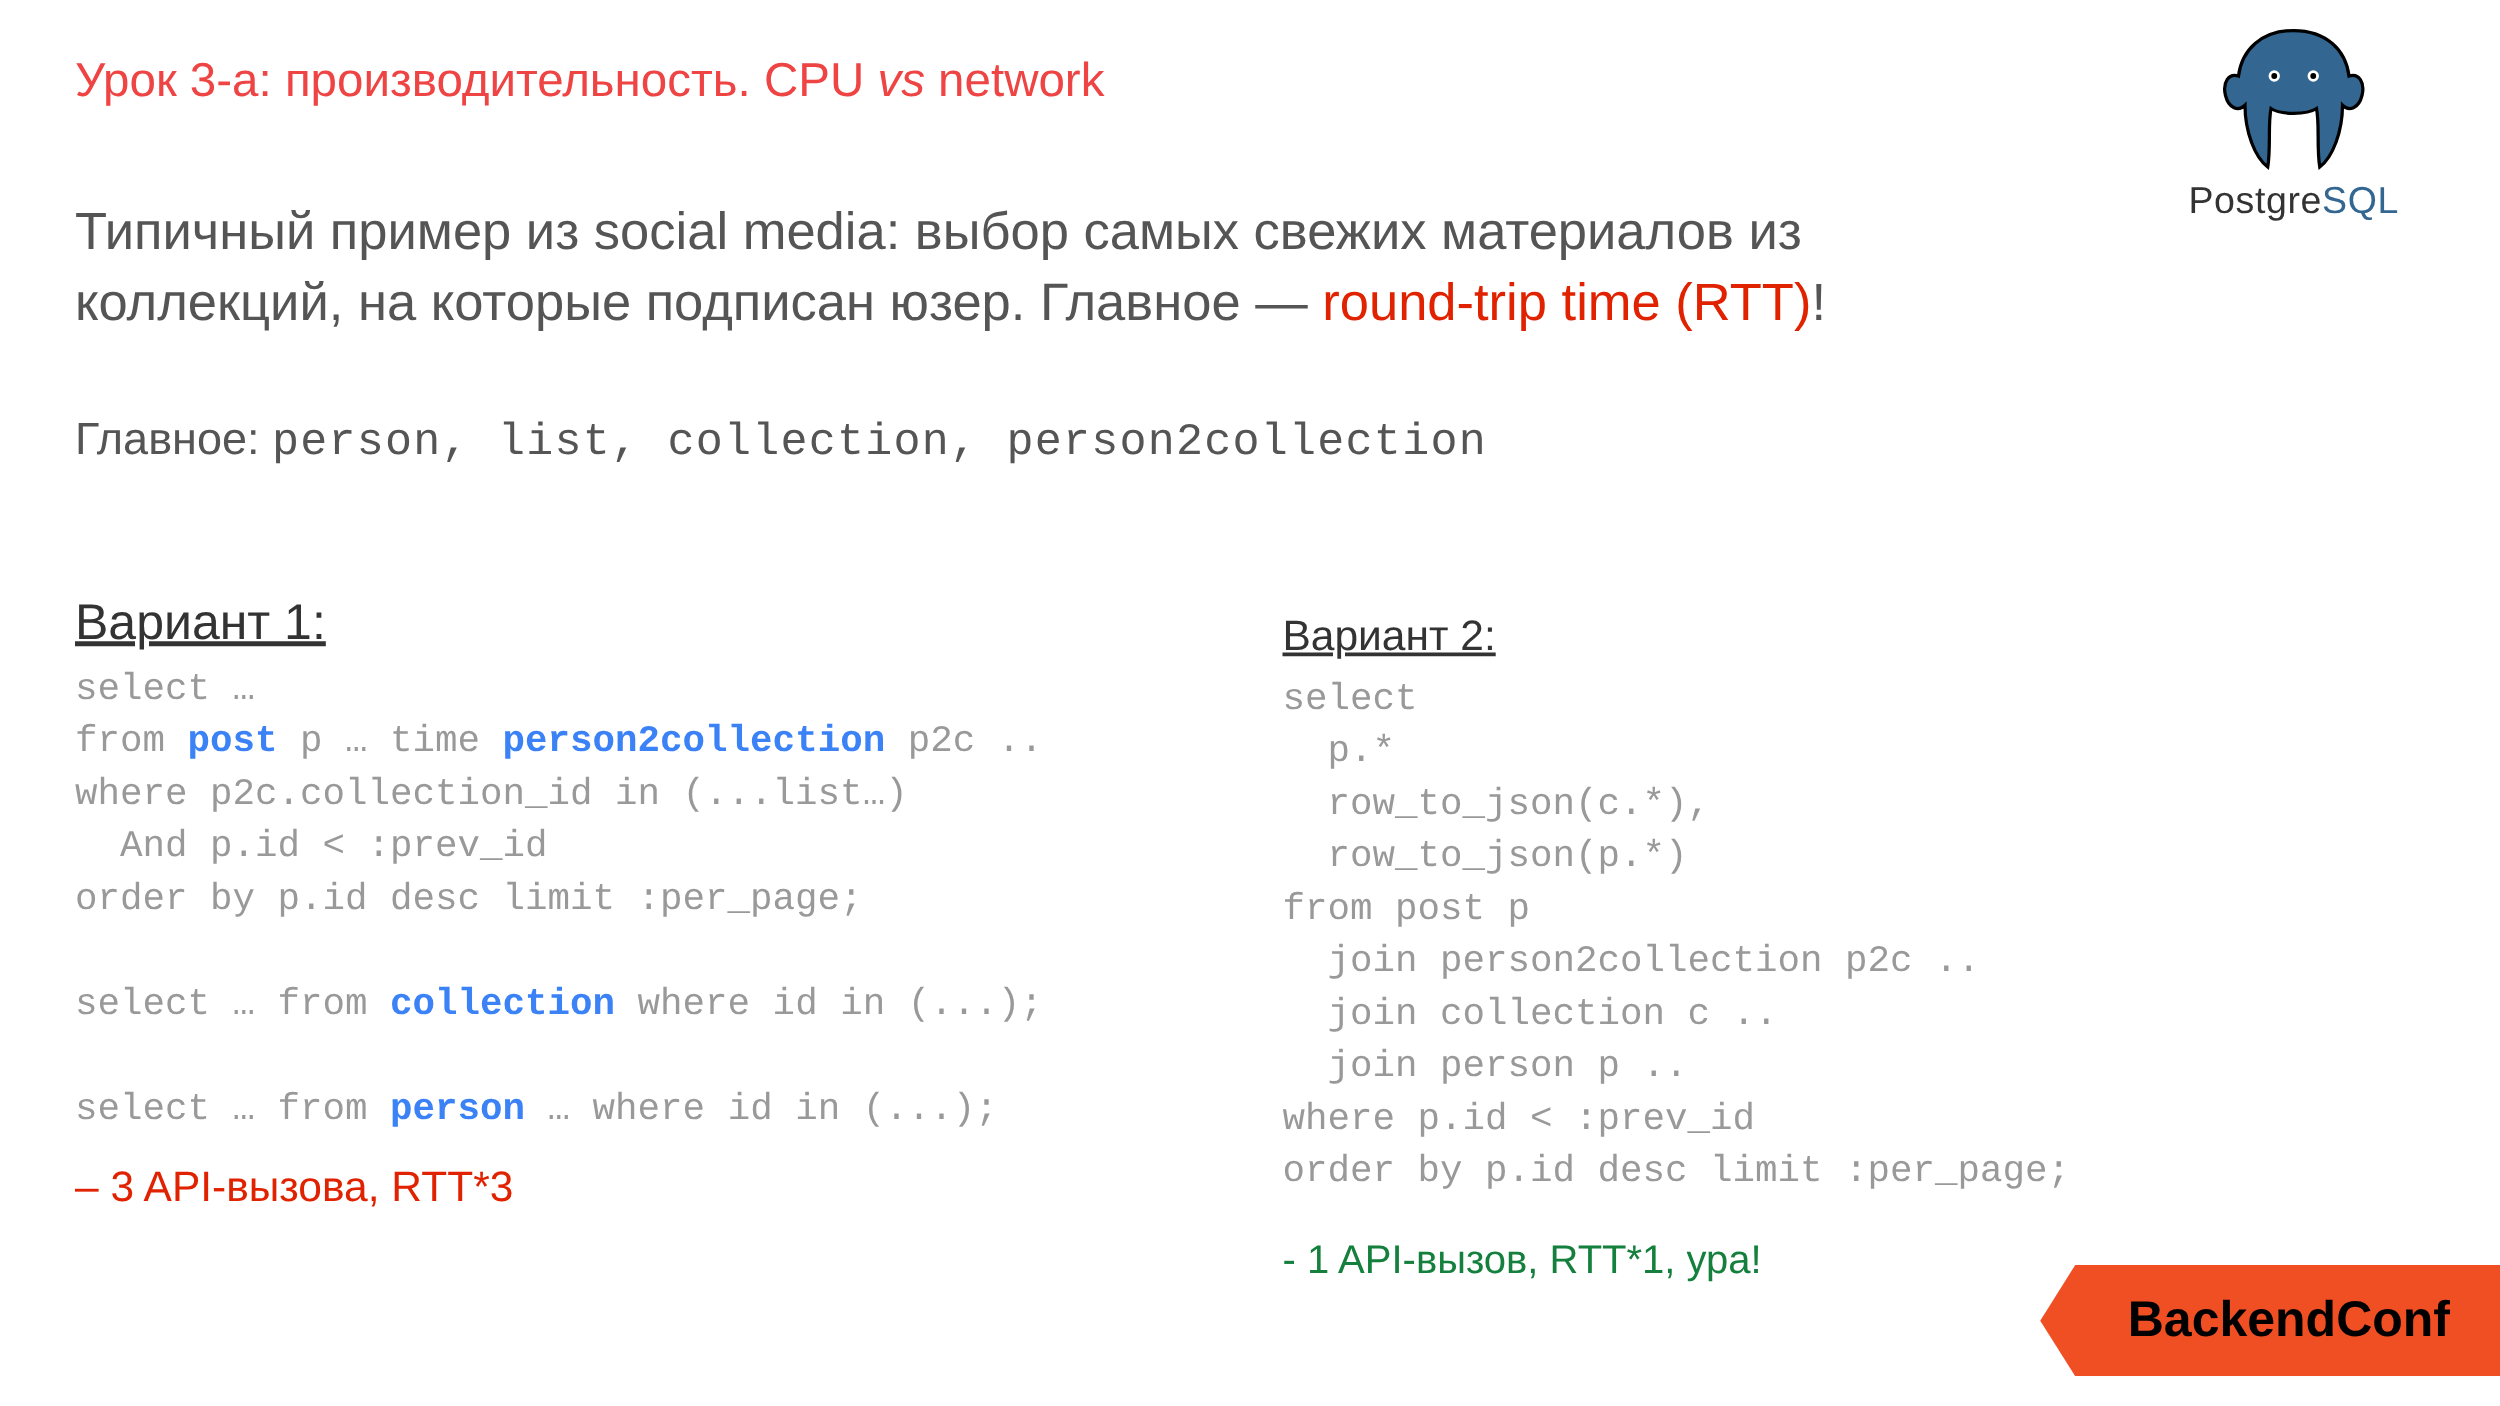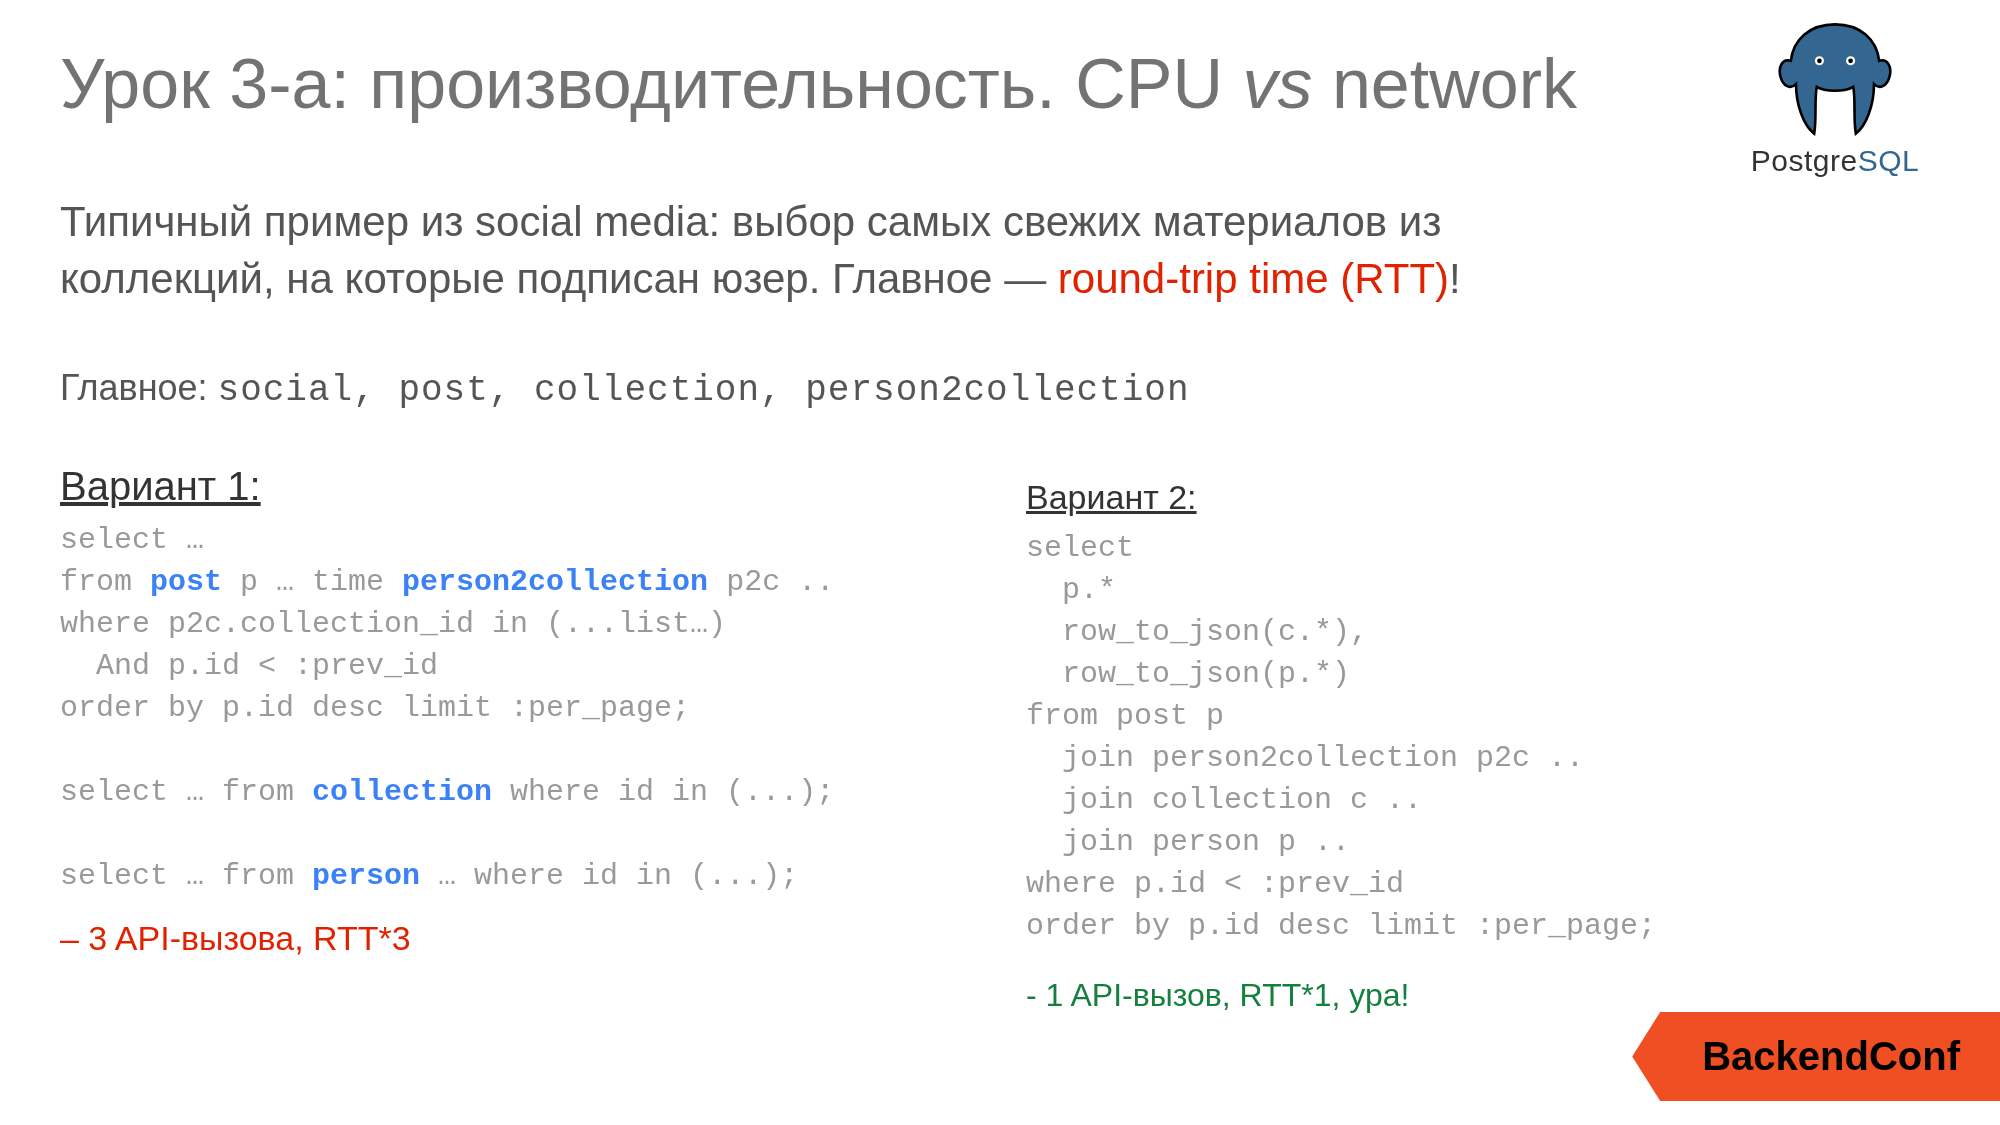--- a/index.html
+++ b/index.html
@@ -1,33 +1,33 @@
 <!DOCTYPE html>
 <html><head>
 <meta charset="utf-8">
 <style>
   * { box-sizing: border-box; margin: 0; padding: 0; }
   html, body { width: 2000px; height: 1125px; background: #fff; font-family: "Segoe UI", "Helvetica Neue", Arial, sans-serif; color: #333; }
   .slide { position: relative; width: 2000px; height: 1125px; padding: 30px 60px 0 60px; }
 
-  .title { font-size: 70px; font-weight: 400; color: #737373; margin-top: 14px; }
+  .title { font-size: 38px; font-weight: 400; color: #ef4444; margin-top: 14px; }
   .title .vs { font-style: italic; }
 
   .logo { position: absolute; top: 14px; right: 60px; width: 210px; text-align: center; }
   .logo svg { width: 130px; height: 130px; display: block; margin: 0 auto; }
   .logo-text { font-size: 30px; letter-spacing: 0.5px; }
   .logo-text .sql { color: #336791; }
 
   .intro { margin-top: 70px; font-size: 42px; line-height: 1.35; color: #555; max-width: 1600px; }
   .intro .red { color: #e12200; }
 
   .tables { margin-top: 60px; font-size: 36px; color: #555; }
   .tables .mono { font-family: "Courier New", Courier, monospace; letter-spacing: 1px; }
 
-  .columns { display: flex; margin-top: 53px; gap: 52px; }
+  .columns { display: flex; margin-top: 102px; gap: 52px; }
   .col { flex: 1; }
   .col2 { margin-top: 14px; }
 
   .variant-h { font-size: 40px; text-decoration: underline; color: #333; margin-bottom: 10px; }
   .variant-h.small { font-size: 34px; }
 
   .code { font-family: "Courier New", Courier, monospace; font-size: 30px; line-height: 1.4; color: #999; white-space: pre; }
   .code .b { font-weight: 700; color: #3b82f6; }
 
   .result { color: #e12200; font-size: 34px; margin-top: 22px; }
@@ -69,21 +69,21 @@
     <div class="logo-text">
       <span>Postgre</span><span class="sql">SQL</span>
     </div>
   </div>
 
   <div class="intro">
     <span>Типичный пример из social media: выбор самых свежих материалов из коллекций, на которые подписан юзер. Главное — </span><span class="red">round-trip time (RTT)</span><span>!</span>
   </div>
 
   <div class="tables">
-    <span>Главное: </span><span class="mono">social, post, collection, person2collection</span>
+    <span>Главное: </span><span class="mono">person, list, collection, person2collection</span>
   </div>
 
   <div class="columns">
 
     <div class="col">
       <div class="variant-h">Вариант 1:</div>
       <div class="code"><span>select …</span>
 <span>from </span><span class="b">post</span><span> p … time </span><span class="b">person2collection</span><span> p2c ..</span>
 <span>where p2c.collection_id in (...list…)</span>
 <span>  And p.id &lt; :prev_id</span>

